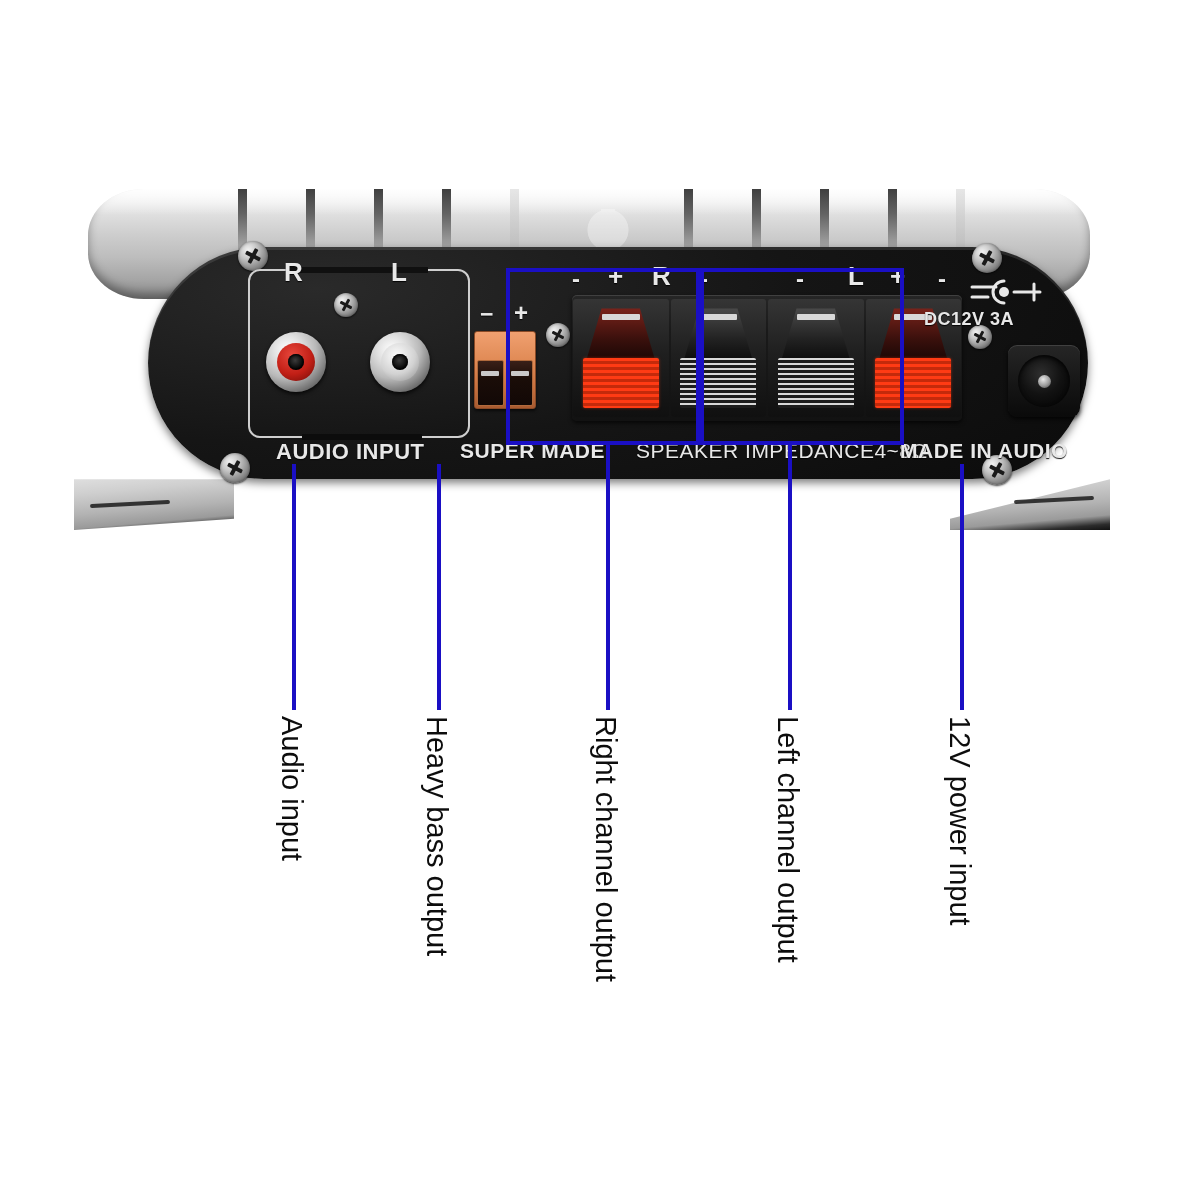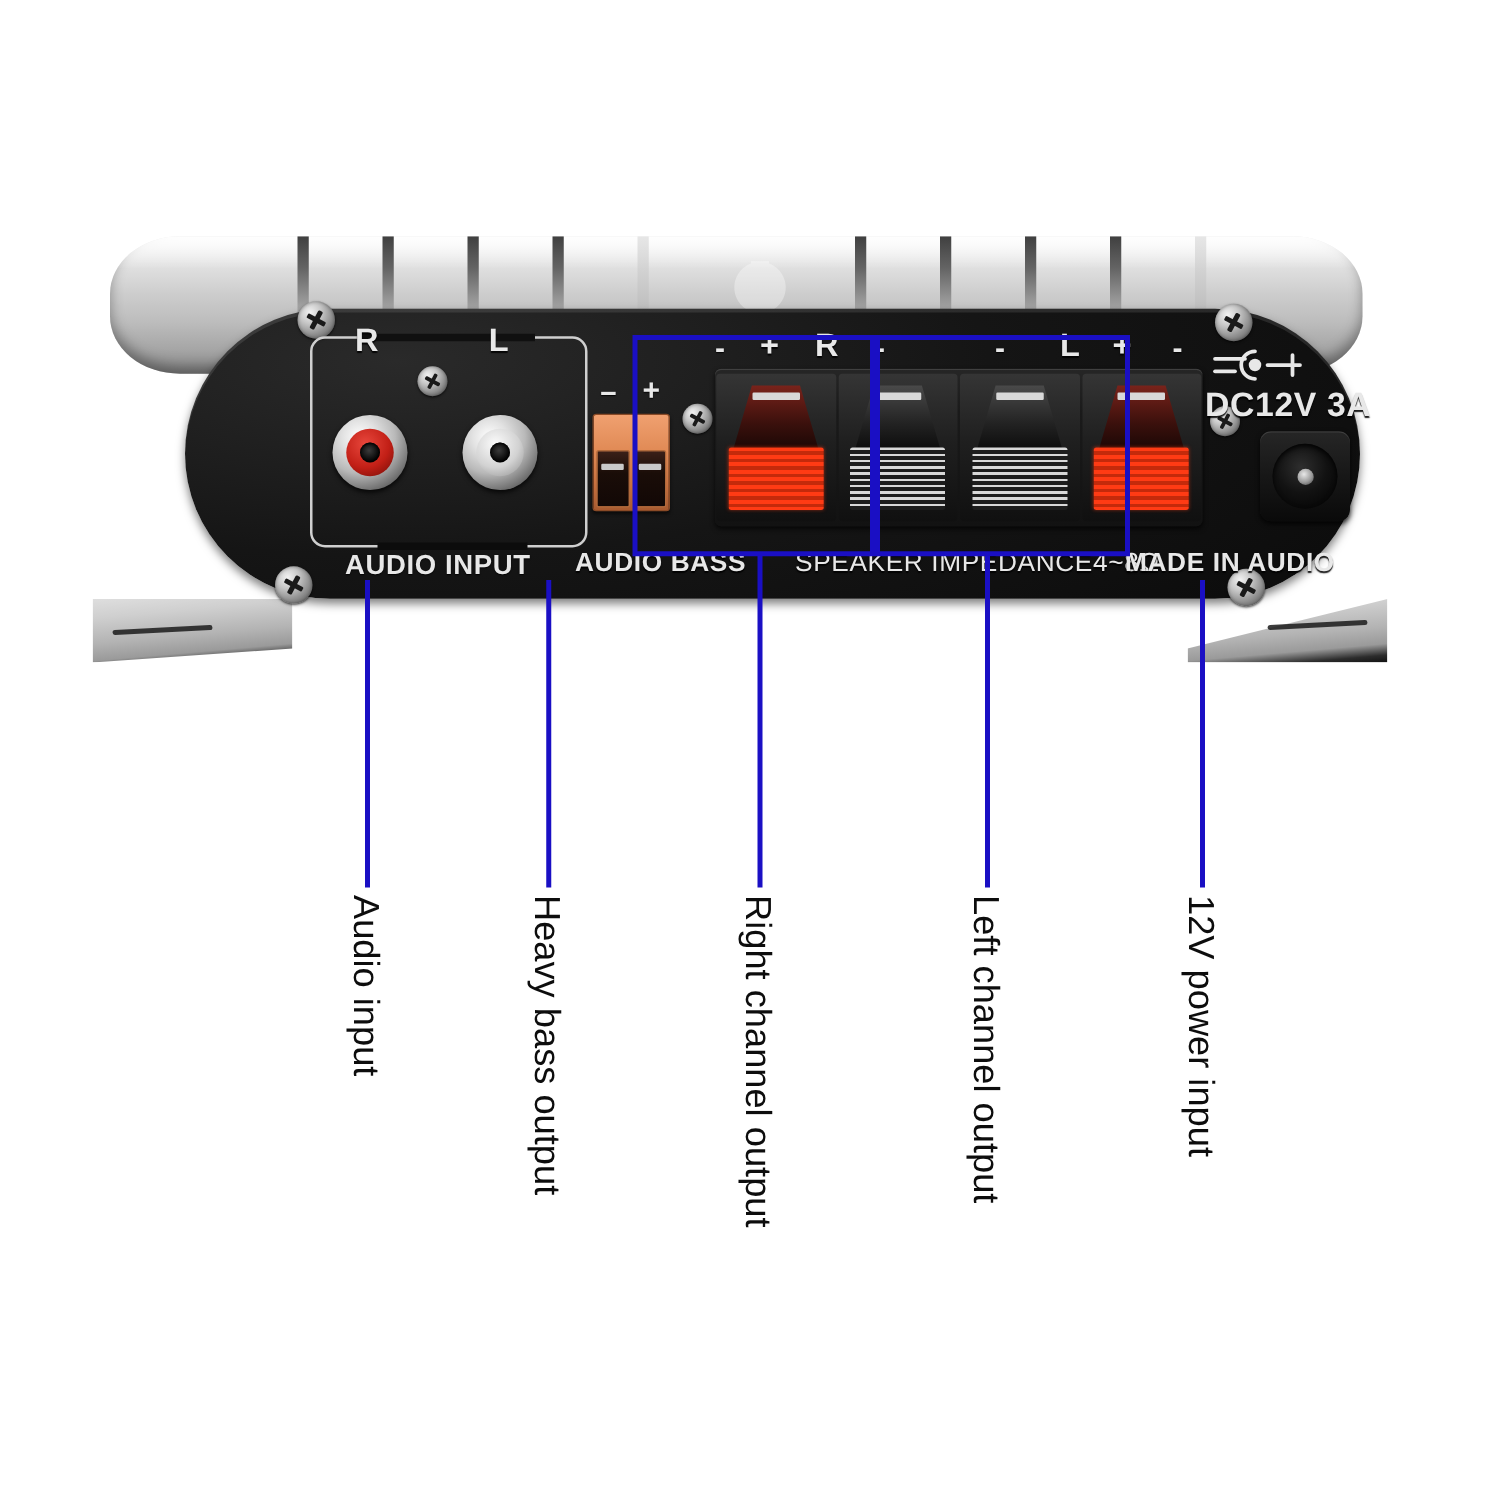--- a/index.html
+++ b/index.html
@@ -270,21 +270,21 @@
       </div>
 
       <div class="silk" style="left:128px;top:192px;font-size:22px;font-weight:700">AUDIO INPUT</div>
 
       <div class="silk" style="left:332px;top:54px;font-size:23px;font-weight:700">−</div>
       <div class="silk" style="left:366px;top:52px;font-size:24px;font-weight:700">+</div>
       <div id="sbBlock">
         <div class="slotT"></div>
         <div class="slotT"></div>
       </div>
-      <div class="silk" style="left:312px;top:192px;font-size:21px;font-weight:700">AUDIO BASS</div>
+      <div class="silk" style="left:312px;top:192px;font-size:21px;font-weight:700">SUPER MADE</div>
 
       <div class="silk" style="left:424px;top:18px;font-size:24px;font-weight:700">-</div>
       <div class="silk" style="left:460px;top:14px;font-size:26px;font-weight:700">+</div>
       <div class="silk" style="left:504px;top:14px;font-size:26px;font-weight:700">R</div>
       <div class="silk" style="left:552px;top:18px;font-size:24px;font-weight:700">-</div>
 
       <div class="silk" style="left:648px;top:18px;font-size:24px;font-weight:700">-</div>
       <div class="silk" style="left:700px;top:14px;font-size:26px;font-weight:700">L</div>
       <div class="silk" style="left:742px;top:14px;font-size:26px;font-weight:700">+</div>
       <div class="silk" style="left:790px;top:18px;font-size:24px;font-weight:700">-</div>
@@ -320,21 +320,21 @@
           <g stroke="#e8e8e8" stroke-width="3" fill="none" stroke-linecap="round">
             <path d="M60 6 a11 11 0 1 0 0 22"></path>
             <line x1="28" y1="12" x2="52" y2="12"></line>
             <line x1="28" y1="22" x2="44" y2="22"></line>
             <line x1="70" y1="17" x2="96" y2="17"></line>
             <line x1="90" y1="9" x2="90" y2="25"></line>
           </g>
           <circle cx="60" cy="17" r="5" fill="#e8e8e8"></circle>
         </svg>
       </div>
-      <div class="silk" style="left:816px;top:62px;font-size:27px;font-weight:700">DC12V 3A</div>
+      <div class="silk" style="left:776px;top:62px;font-size:18px;font-weight:700">DC12V 3A</div>
       <div id="dcJack">
         <div class="barrel">
           <div class="pin"></div>
         </div>
       </div>
 
     </div>
   </div>
 
   <div class="hlbox" id="boxRight" style="left:506px;top:268px;width:194px;height:177px;"></div>

